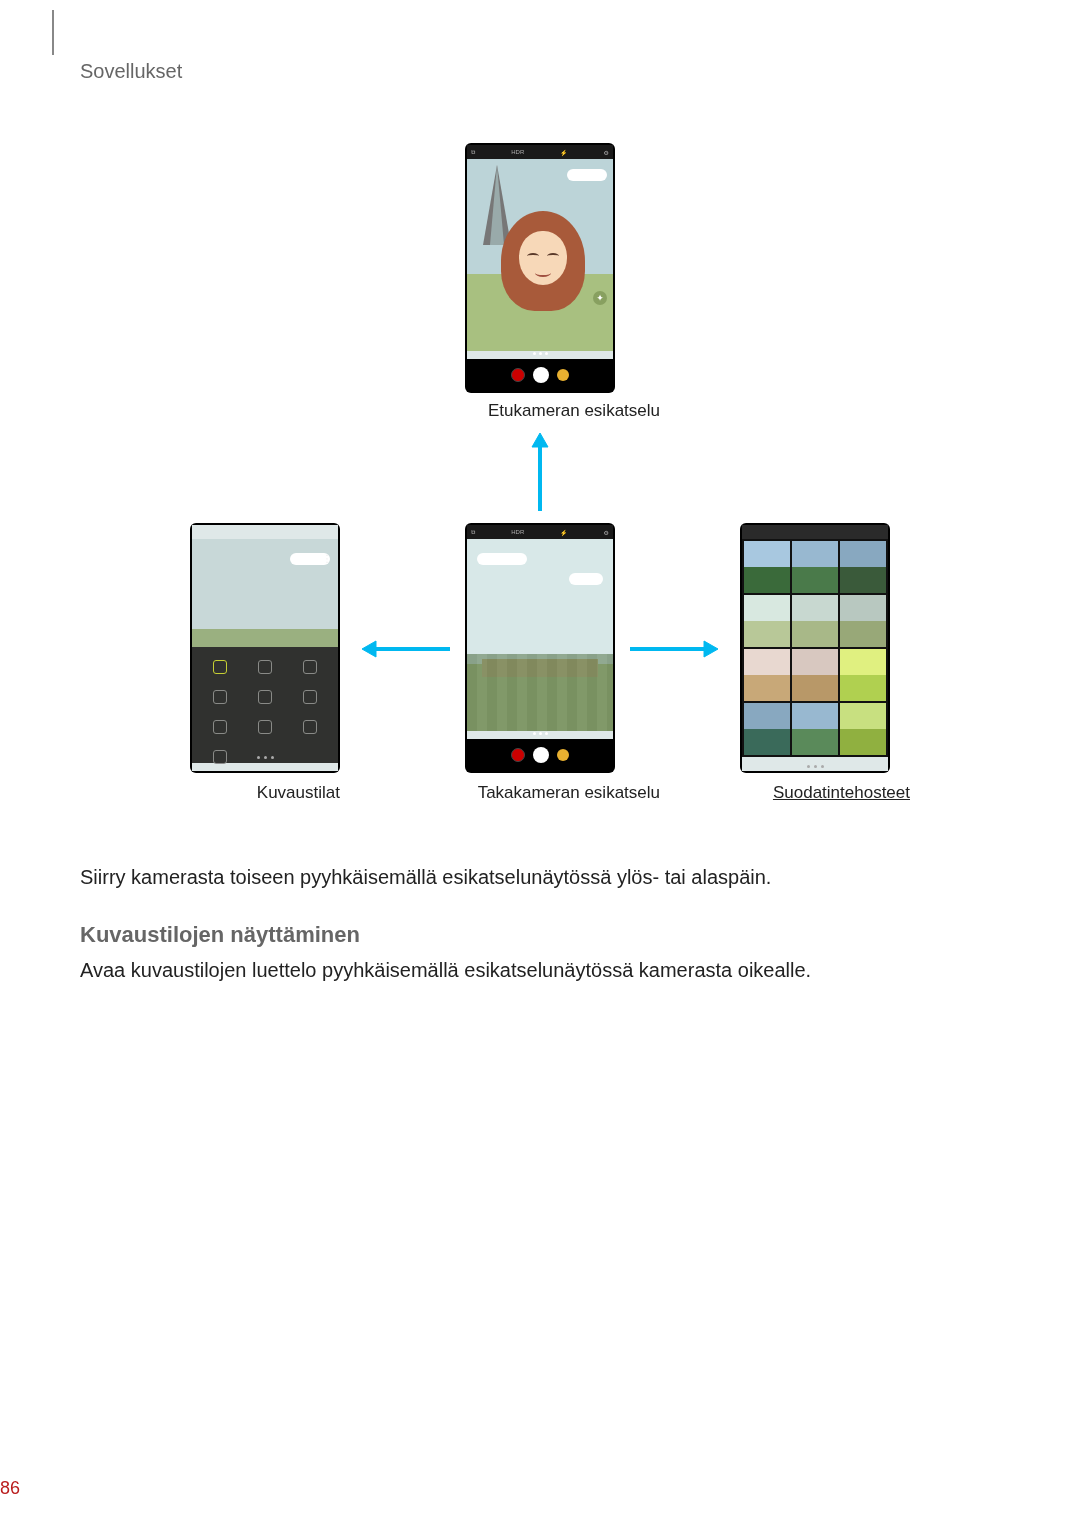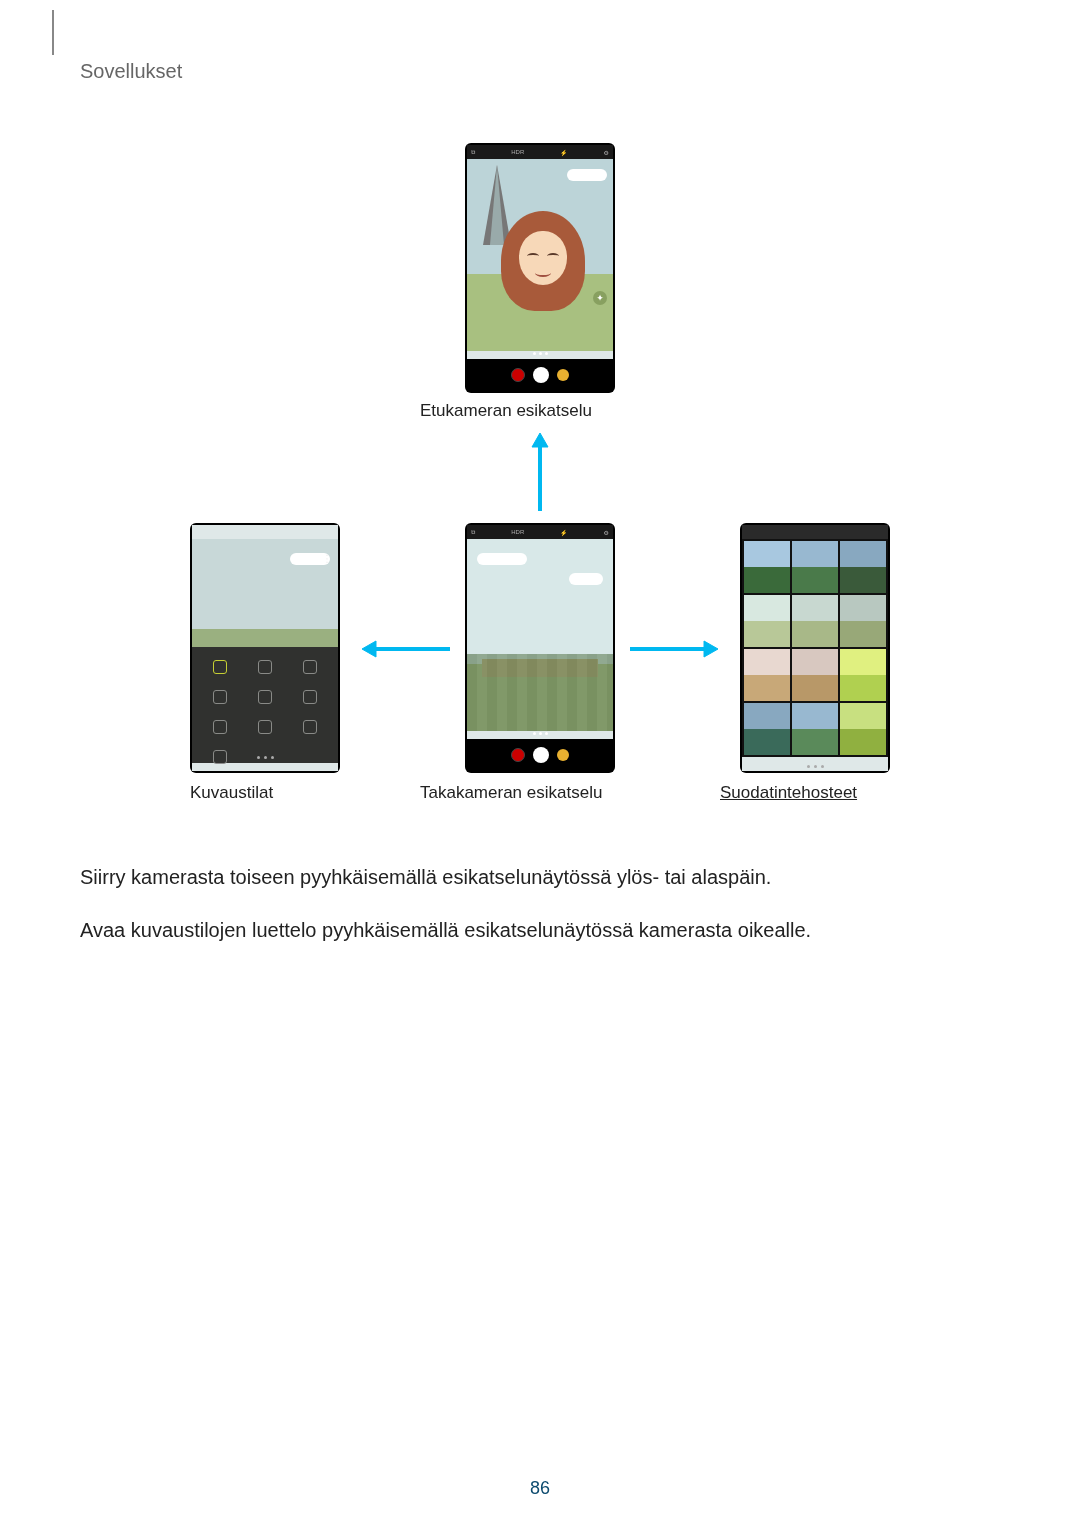--- a/index.html
+++ b/index.html
@@ -201,34 +201,33 @@
   .filters-topbar{
     position:absolute; top:0; left:0; right:0; height:14px;
     background:#2a2a2a;
   }
   .filters-dots { position:absolute; bottom:3px; left:0; right:0; display:flex; justify-content:center; gap:4px; }
   .filters-dots .d{width:3px;height:3px;background:#aaa;border-radius:50%;}
   .caption {
     position:absolute;
     font-size:17px;
     color:#222;
-    text-align:left;
+    text-align:right;
   }
   .arrow {
     position:absolute;
     stroke:#00b8f0;
     fill:#00b8f0;
   }
   .page-number {
     position:absolute;
     bottom:28px;
     left:0; right:0;
-    text-align:center;
     font-size:18px;
-    color:#0c4a6e;
+    color:#b91c1c;
   }
 </style>
 </head>
 <body>
 
 <div class="tab-line"></div>
 
 <div class="page">
   <div class="header-label">Sovellukset</div>
 
@@ -382,16 +381,17 @@
             <div class="d"></div>
           </div>
       </div>
     </div>
     <div class="caption" style="left:630px; top:640px; width:190px;text-decoration:underline;">Suodatintehosteet</div>
 
   </div>
 
   <p class="body">Siirry kamerasta toiseen pyyhkäisemällä esikatselunäytössä ylös- tai alaspäin.</p>
 
+  <h3 class="sub">Kuvaustilojen näyttäminen</h3>
   <p class="body">Avaa kuvaustilojen luettelo pyyhkäisemällä esikatselunäytössä kamerasta oikealle.</p>
 </div>
 
 <div class="page-number">86</div>
 
 </body></html>

